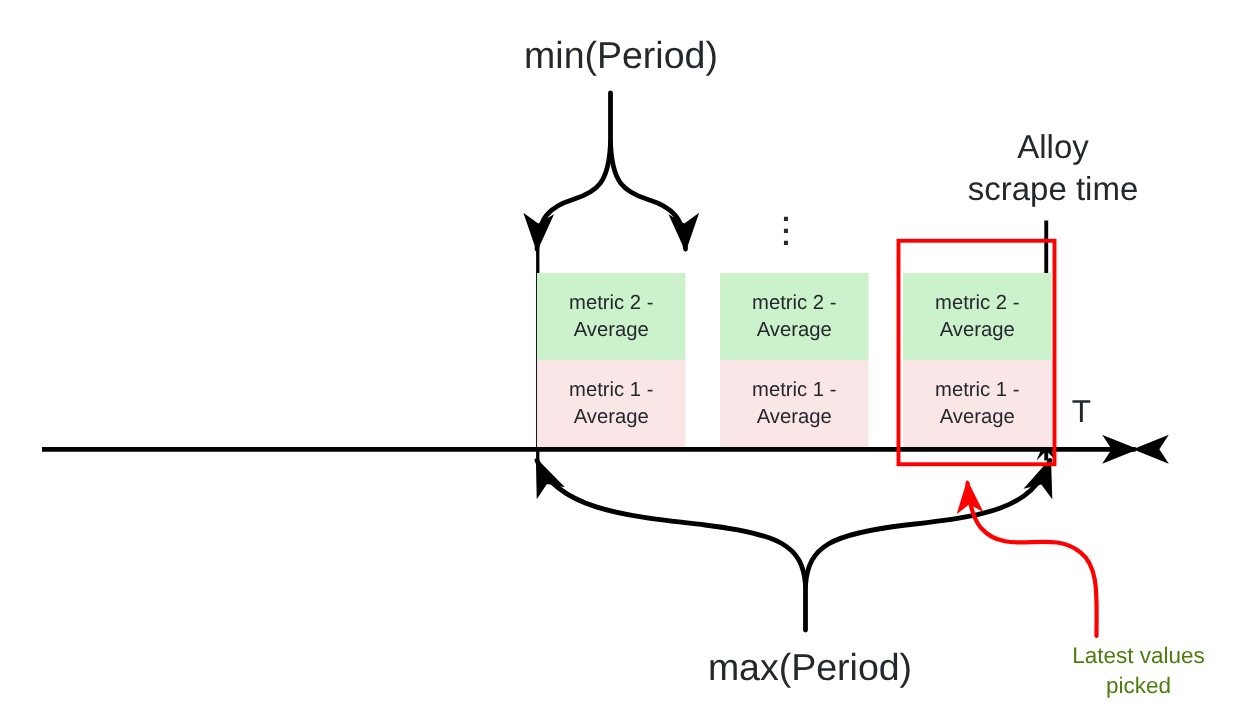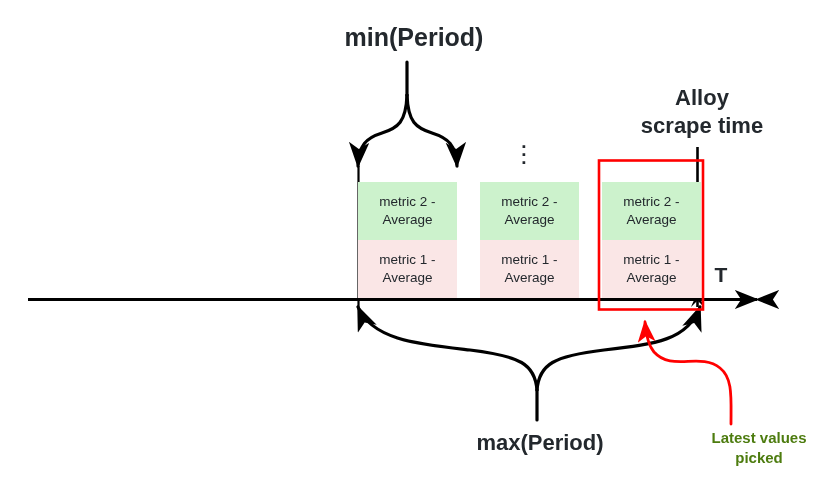--- a/index.html
+++ b/index.html
@@ -25,31 +25,30 @@
     top: 0;
     width: 822px;
     height: 482px;
   }
   .txt {
     position: absolute;
     color: #23282d;
     line-height: 1.22;
     white-space: pre;
     text-align: center;
-    font-weight: bold;
   }
   .lbl-min {
     left: 334px; top: 22px;
     width: 160px;
     font-size: 25px;
   }
   .lbl-max {
     left: 440px; top: 430px;
     width: 200px;
-    font-size: 22px;
+    font-size: 25px;
   }
   .lbl-alloy {
     left: 612px; top: 84px;
     width: 180px;
     font-size: 22px;
     line-height: 1.25;
   }
   .lbl-axis-t {
     left: 706px; top: 262px;
     width: 30px;

